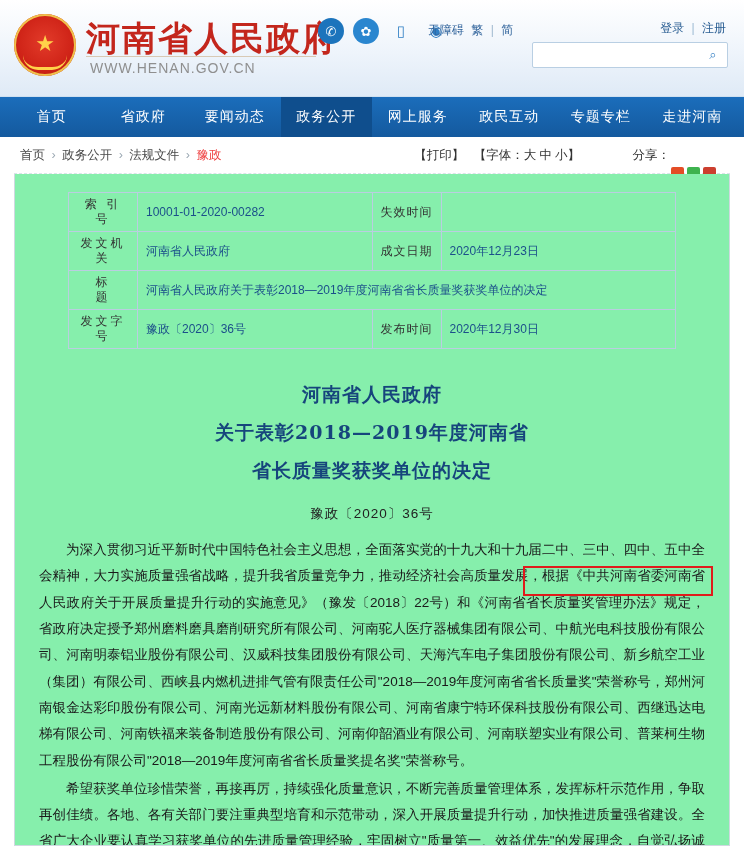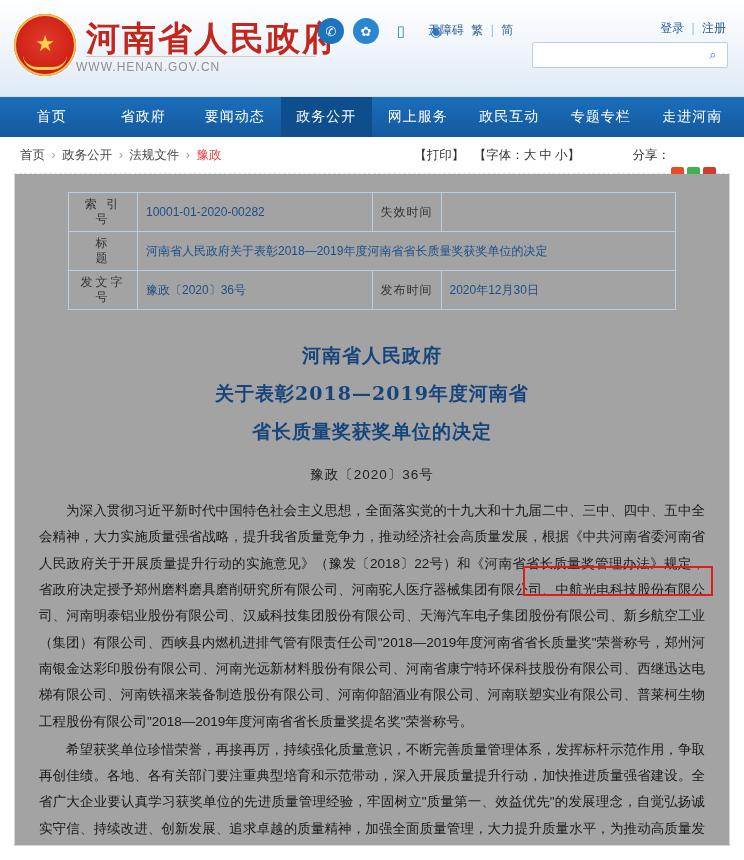--- a/index.html
+++ b/index.html
@@ -65,23 +65,23 @@
     top: 16px;
     font-family: "DejaVu Serif", serif;
     font-weight: bold;
     font-size: 34px;
     color: #c3261c;
     letter-spacing: 2px;
     white-space: nowrap;
   }
   .site-url {
     position: absolute;
-    left: 76px;
+    left: 90px;
     top: 60px;
-    font-size: 12px;
+    font-size: 14px;
     color: #8f8f8f;
     letter-spacing: 1px;
   }
   .title-rule {
     position: absolute;
     left: 86px;
     top: 56px;
     width: 230px;
     height: 1px;
     background: #d8c9b4;
@@ -242,21 +242,21 @@
   .si2 { background: #3eb34f; }
   .si3 { background: #cc3f2f; }
 
   
   .doc {
     position: relative;
     margin: 0 14px;
     border: 1px solid #cfd8e0;
     border-top: 0;
     height: 672px;
-    background: #a3a3a3;
+    background: #86efac;
     padding: 0 18px;
     box-sizing: border-box;
     overflow: hidden;
   }
 
   
   .meta {
     width: 608px;
     margin: 18px auto 0 auto;
     border-collapse: collapse;
@@ -406,20 +406,26 @@
 
   <div class="doc">
 
     <table class="meta">
       <tbody>
           <tr>
         <td class="lbl">索 引 号</td>
         <td class="val">10001-01-2020-00282</td>
         <td class="lbl2">失效时间</td>
         <td class="val"></td>
+      </tr>
+      <tr>
+        <td class="lbl">发文机关</td>
+        <td class="val">河南省人民政府</td>
+        <td class="lbl2">成文日期</td>
+        <td class="val">2020年12月23日</td>
       </tr>
       <tr>
         <td class="lbl">标　　题</td>
         <td class="val" colspan="3">河南省人民政府关于表彰2018—2019年度河南省省长质量奖获奖单位的决定</td>
       </tr>
       <tr>
         <td class="lbl">发文字号</td>
         <td class="val">豫政〔2020〕36号</td>
         <td class="lbl2">发布时间</td>
         <td class="val">2020年12月30日</td>

